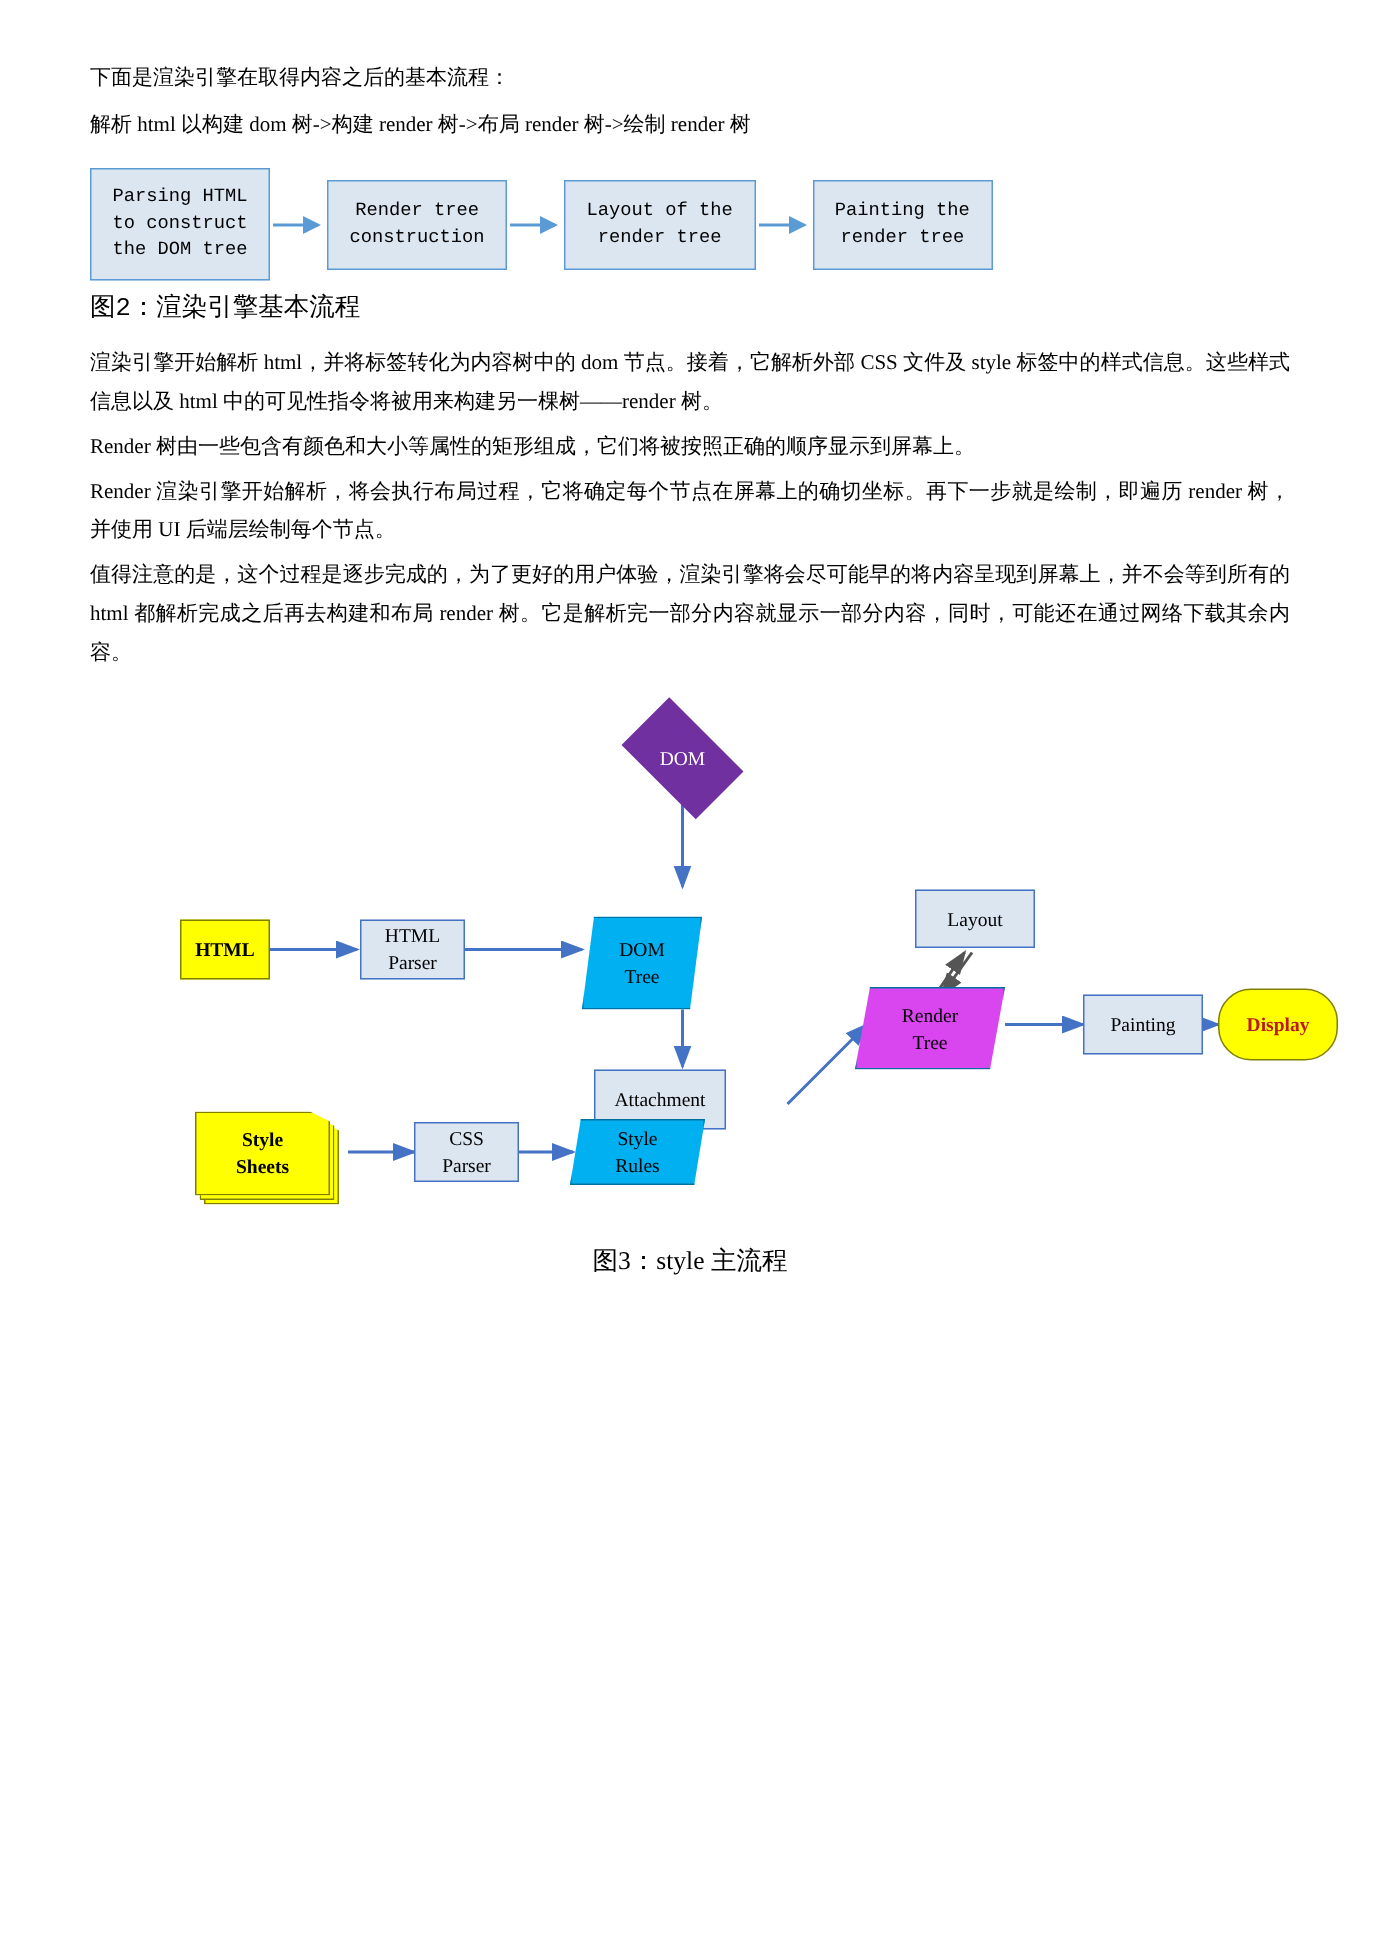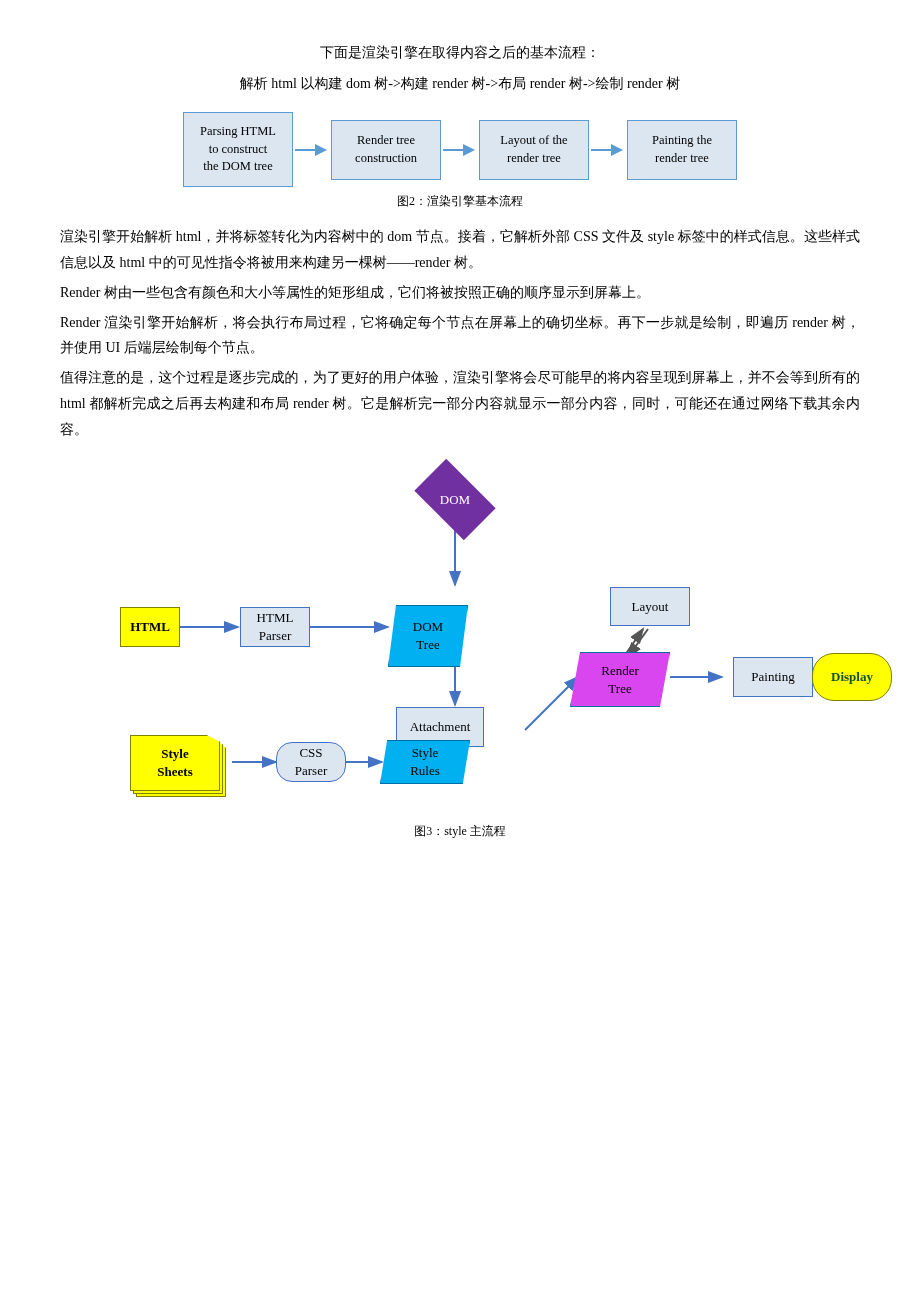--- a/index.html
+++ b/index.html
@@ -9,29 +9,29 @@
       font-size: 14px;
       color: #000;
       padding: 40px 60px;
       width: 920px;
       min-height: 1302px;
     }
 
     .intro-text {
       margin-bottom: 6px;
       line-height: 1.8;
-      text-align: center;
     }
 
     
     .diagram1-wrap {
       display: flex;
       flex-direction: column;
-      align-items: center;
+      align-items: flex-start;
       margin: 16px 0 4px 0;
+      font-family: Liberation Mono, monospace;
     }
     .diagram1-flow {
       display: flex;
       align-items: center;
       gap: 0;
     }
     .flow-box {
       border: 1.5px solid #5b9bd5;
       background: #dce6f1;
       color: #000;
@@ -54,21 +54,21 @@
       flex-shrink: 0;
     }
     .arrow-right svg {
       width: 38px;
       height: 20px;
     }
     .fig-caption {
       text-align: center;
       margin-top: 6px;
       margin-bottom: 10px;
-      font-size: 12px;
+      font-size: 17px;
     }
 
     
     .body-text {
       line-height: 1.85;
       margin-bottom: 4px;
       text-align: justify;
     }
 
     
@@ -116,21 +116,21 @@
       color: #000;
     }
     .node-teal {
       background: #00b0f0;
       border: 1.5px solid #0070a0;
       color: #000;
     }
     .node-yellow-display {
       background: #ffff00;
       border: 1.5px solid #7f7f00;
-      color: #14532d;
+      color: #b91c1c;
       border-radius: 4px;
     }
 
     
     .arrows-svg {
       position: absolute;
       top: 0; left: 0;
       width: 100%;
       height: 100%;
       pointer-events: none;
@@ -252,42 +252,42 @@
 
     <div class="node node-rect" style="left:316px; top:250px; width:88px; height:40px;">
       Attachment
     </div>
 
     <div class="node node-teal" style="left:490px; top:195px; width:100px; height:55px; background:#d946ef; border:1.5px solid #0070a0;
          clip-path: polygon(10% 0%, 100% 0%, 90% 100%, 0% 100%);">
       Render<br>Tree
     </div>
 
-    <div class="node node-rect" style="left:642px; top:200px; width:80px; height:40px;margin-left:11px;">
+    <div class="node node-rect" style="left:642px; top:200px; width:80px; height:40px;">
       Painting
     </div>
 
     <div class="node node-yellow-display" style="left:732px; top:196px; width:80px; height:48px; border-radius:22px; font-weight:bold;">
       Display
     </div>
 
     <div style="position:absolute; left:50px; top:278px; width:100px; height:62px;">
 
       <div style="position:absolute; top:6px; left:6px; width:90px; height:56px; background:#ffff00; border:1.5px solid #7f7f00;
                   clip-path: polygon(0% 0%, 85% 0%, 100% 12%, 100% 100%, 0% 100%);"></div>
       <div style="position:absolute; top:3px; left:3px; width:90px; height:56px; background:#ffff00; border:1.5px solid #7f7f00;
                   clip-path: polygon(0% 0%, 85% 0%, 100% 12%, 100% 100%, 0% 100%);"></div>
       <div style="position:absolute; top:0px; left:0px; width:90px; height:56px; background:#ffff00; border:1.5px solid #7f7f00;
                   clip-path: polygon(0% 0%, 85% 0%, 100% 12%, 100% 100%, 0% 100%);
                   display:flex; align-items:center; justify-content:center; font-weight:bold; font-size:13px; text-align:center; line-height:1.35;">
         Style<br>Sheets
       </div>
     </div>
 
-    <div class="node node-rect" style="left:196px; top:285px; width:70px; height:40px;border-radius:16px;">
+    <div class="node node-rect" style="left:196px; top:285px; width:70px; height:40px;">
       CSS<br>Parser
     </div>
 
     <div class="node node-teal" style="left:300px; top:283px; width:90px; height:44px; background:#00b0f0; border:1.5px solid #0070a0;
          clip-path: polygon(8% 0%, 100% 0%, 92% 100%, 0% 100%); display:flex; align-items:center; justify-content:center;">
       Style<br>Rules
     </div>
 
   </div>
   <p class="fig-caption">图3：style 主流程</p>

